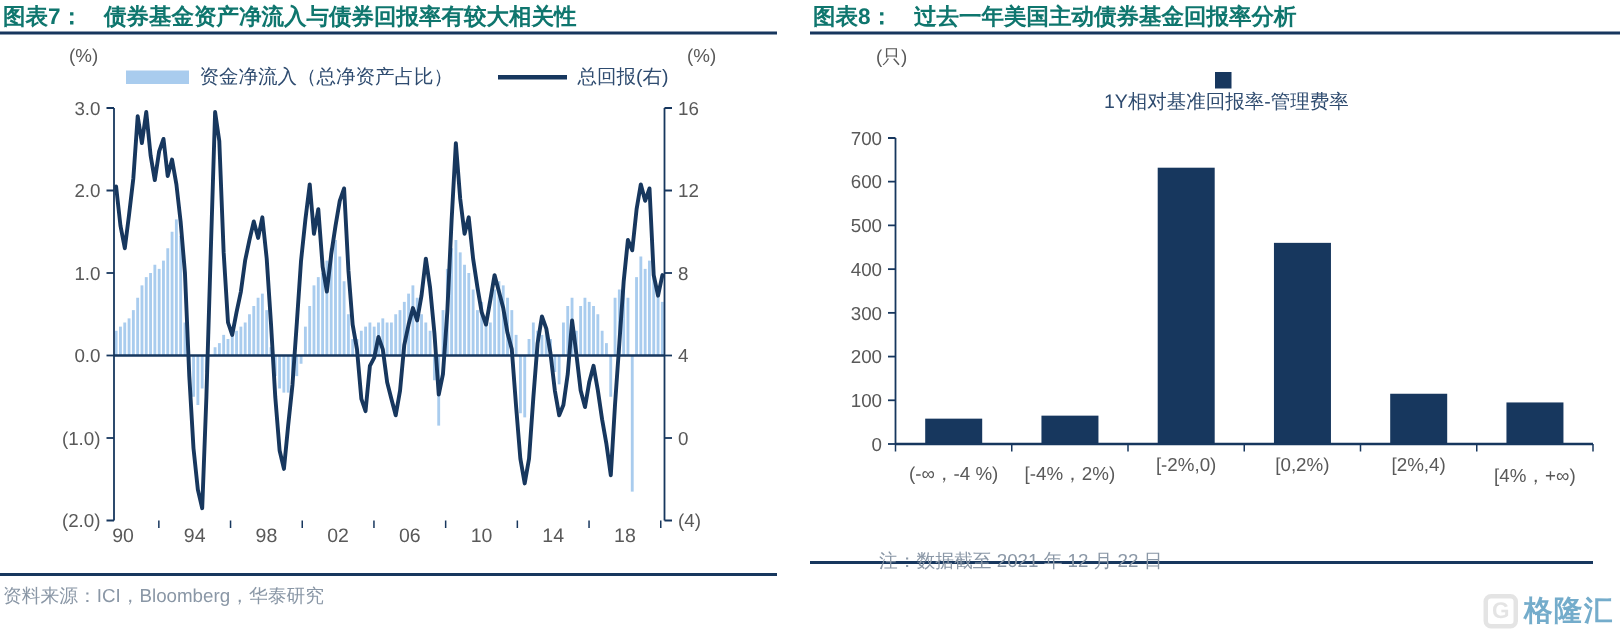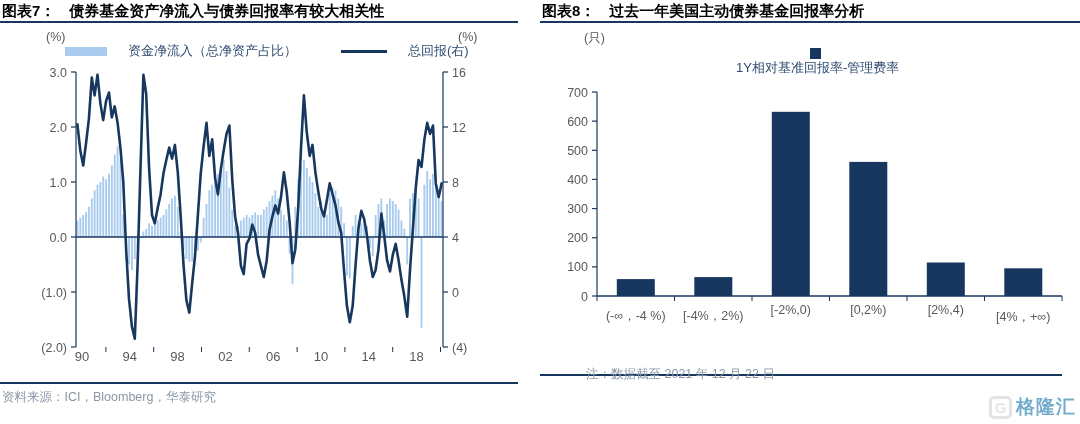--- a/index.html
+++ b/index.html
@@ -2,21 +2,21 @@
 <html><head>
 <meta charset="utf-8">
 <style>
   html,body{margin:0;padding:0;background:#ffffff;}
   *{box-sizing:border-box;}
   body{font-family:"Liberation Sans","DejaVu Sans",sans-serif;}
   #canvas{position:relative;width:1080px;height:424px;background:#fff;overflow:hidden;}
   .panel{position:absolute;top:0;height:424px;}
   #panel7{left:0;width:522px;}
   #panel8{left:540px;width:540px;}
-  .fig-title{position:absolute;top:2px;left:2px;font-size:15px;font-weight:bold;color:#000000;white-space:nowrap;}
+  .fig-title{position:absolute;top:2px;left:2px;font-size:15px;font-weight:bold;color:#0f766e;white-space:nowrap;}
   .fig-title .prefix{margin-right:14px;}
   .title-rule{position:absolute;top:21px;left:0;height:2px;background:#17375E;}
   #panel7 .title-rule{width:518px;}
   #panel8 .title-rule{width:540px;}
   .axis-unit{position:absolute;font-size:12.5px;color:#595959;}
   .legend-row{position:absolute;display:flex;align-items:center;font-size:13px;color:#2e4b6f;white-space:nowrap;}
   .swatch-bar{display:inline-block;width:42px;height:9px;background:#A9CCEE;margin-right:7px;}
   .swatch-line{display:inline-block;width:46px;height:3px;background:#17375E;margin:0 7px 0 30px;}
   .swatch-square{display:inline-block;width:11px;height:11px;background:#17375E;margin-right:5px;}
   .chart-svg{position:absolute;left:0;top:52px;width:100%;height:315px;}
@@ -39,21 +39,21 @@
 
   <div class="panel" id="panel7">
     <div class="fig-title">
       <span class="prefix">图表7：</span><span>债券基金资产净流入与债券回报率有较大相关性</span>
     </div>
     <div class="title-rule"></div>
 
     <div class="axis-unit" style="left:46px;top:30px;">(%)</div>
     <div class="axis-unit" style="left:458px;top:30px;">(%)</div>
 
-    <div class="legend-row" style="left:65px;top:42px;gap:14px;">
+    <div class="legend-row" style="left:84px;top:42px;">
       <span class="swatch-bar"></span>
       <span>资金净流入（总净资产占比）</span>
       <span class="swatch-line"></span>
       <span>总回报(右)</span>
     </div>
 
     <svg id="fig7-svg" class="chart-svg" viewBox="0 0 522 315">
         <rect x="76.48" y="168.50" width="1.9" height="16.50" fill="#A9CCEE"></rect>
         <rect x="79.35" y="165.75" width="1.9" height="19.25" fill="#A9CCEE"></rect>
         <rect x="82.22" y="163.00" width="1.9" height="22.00" fill="#A9CCEE"></rect>

